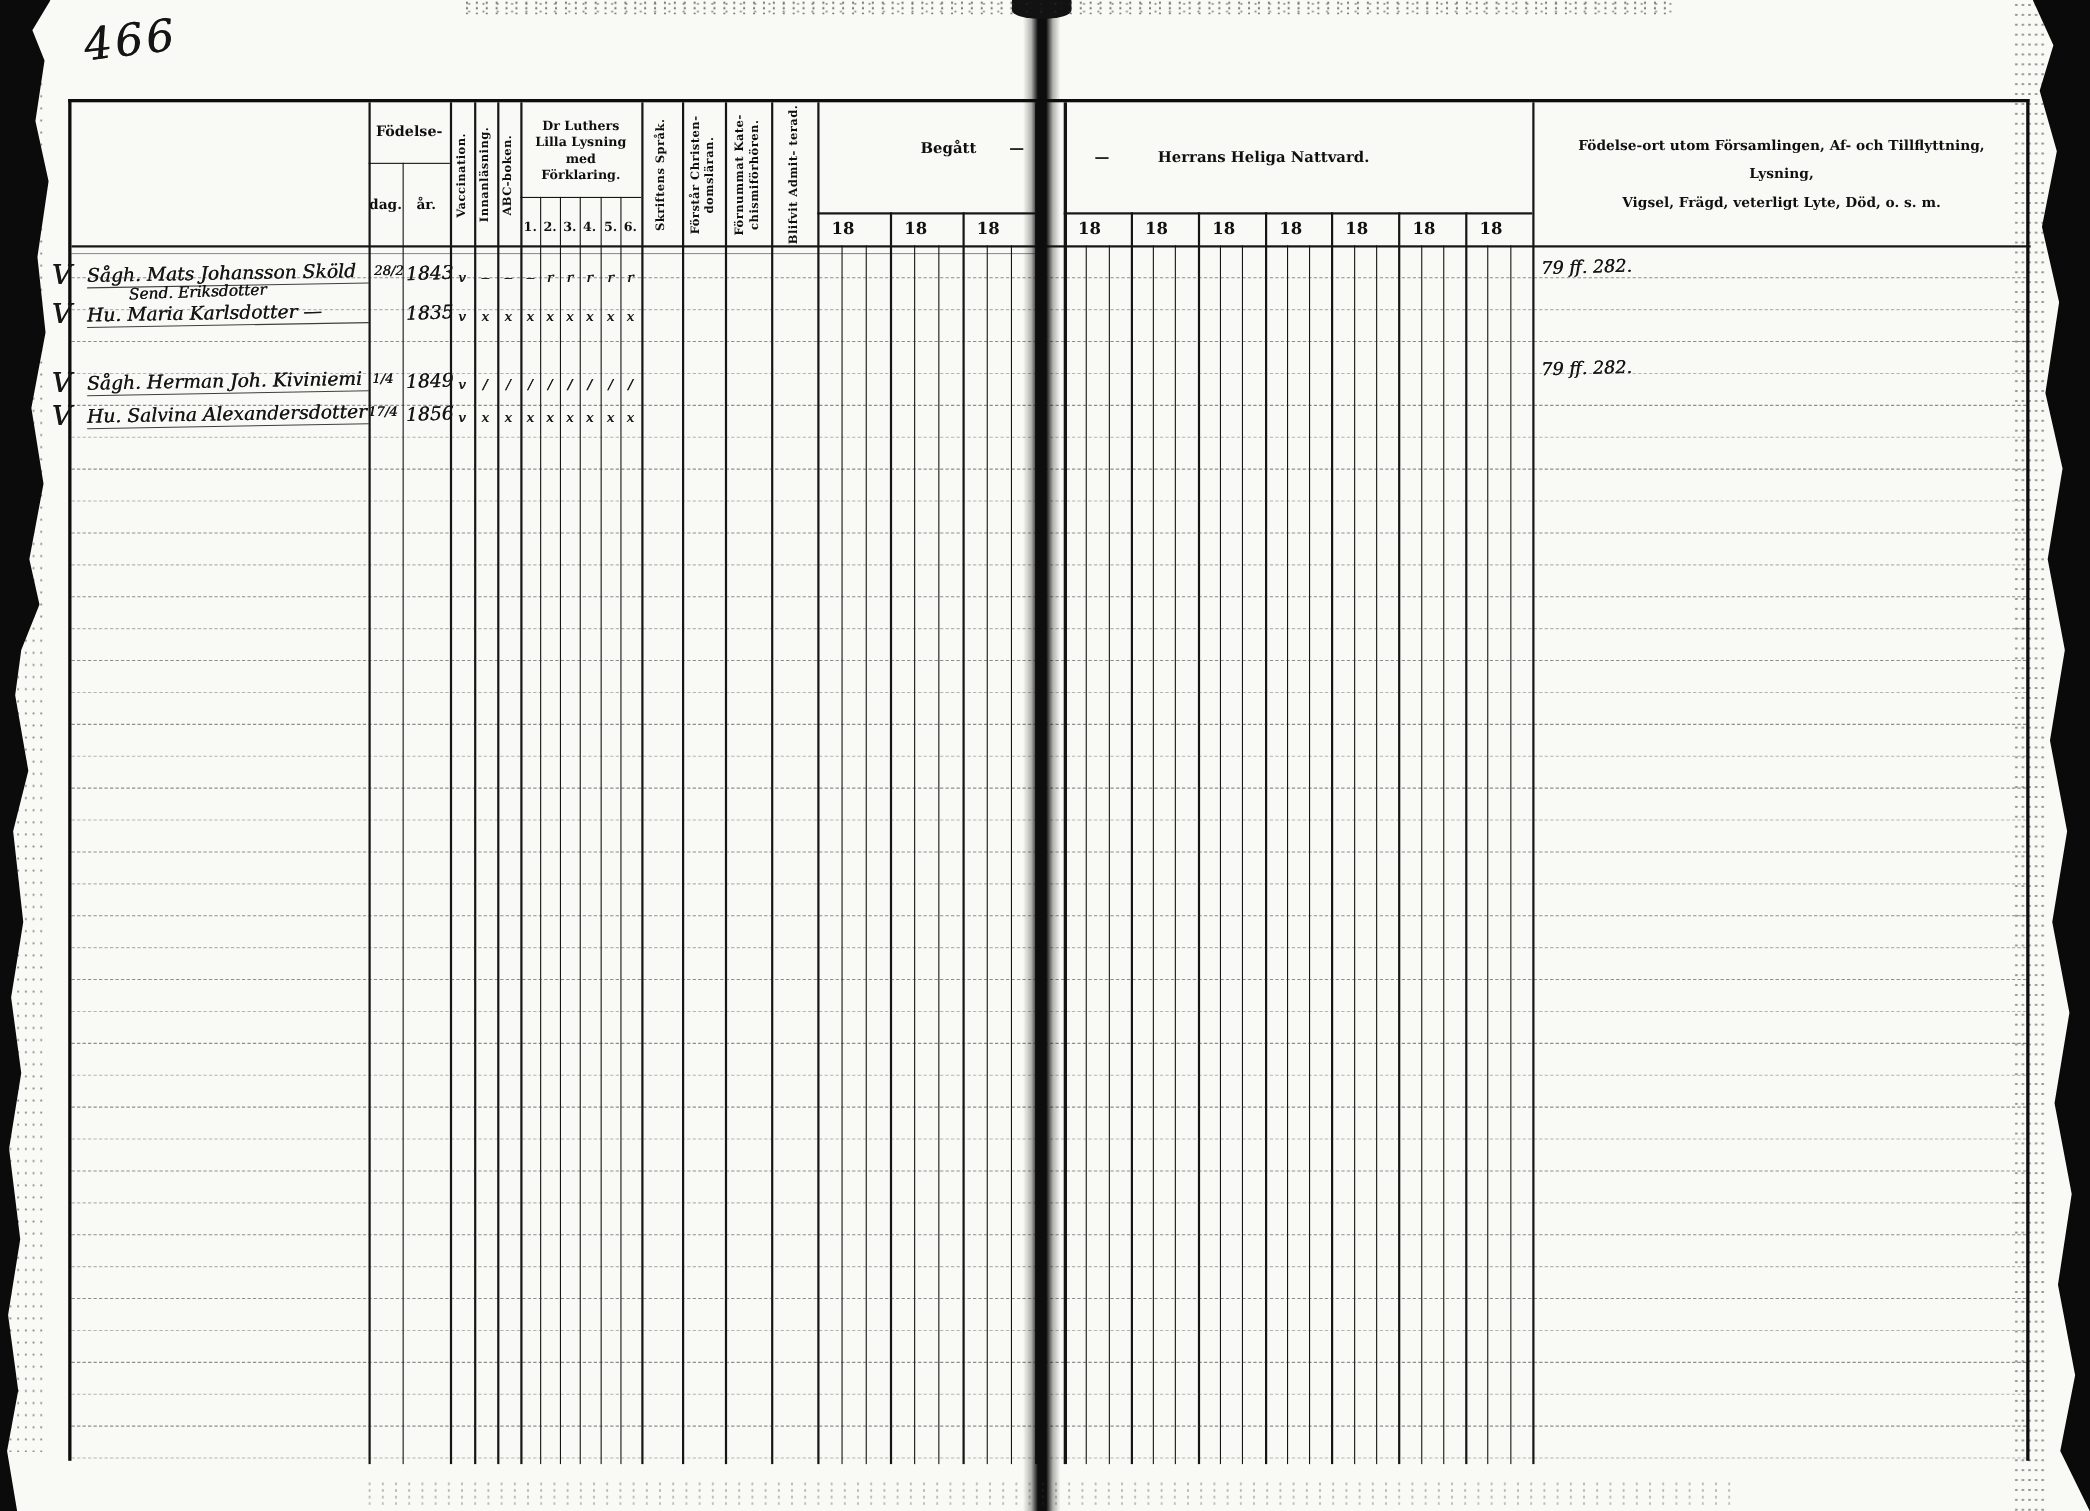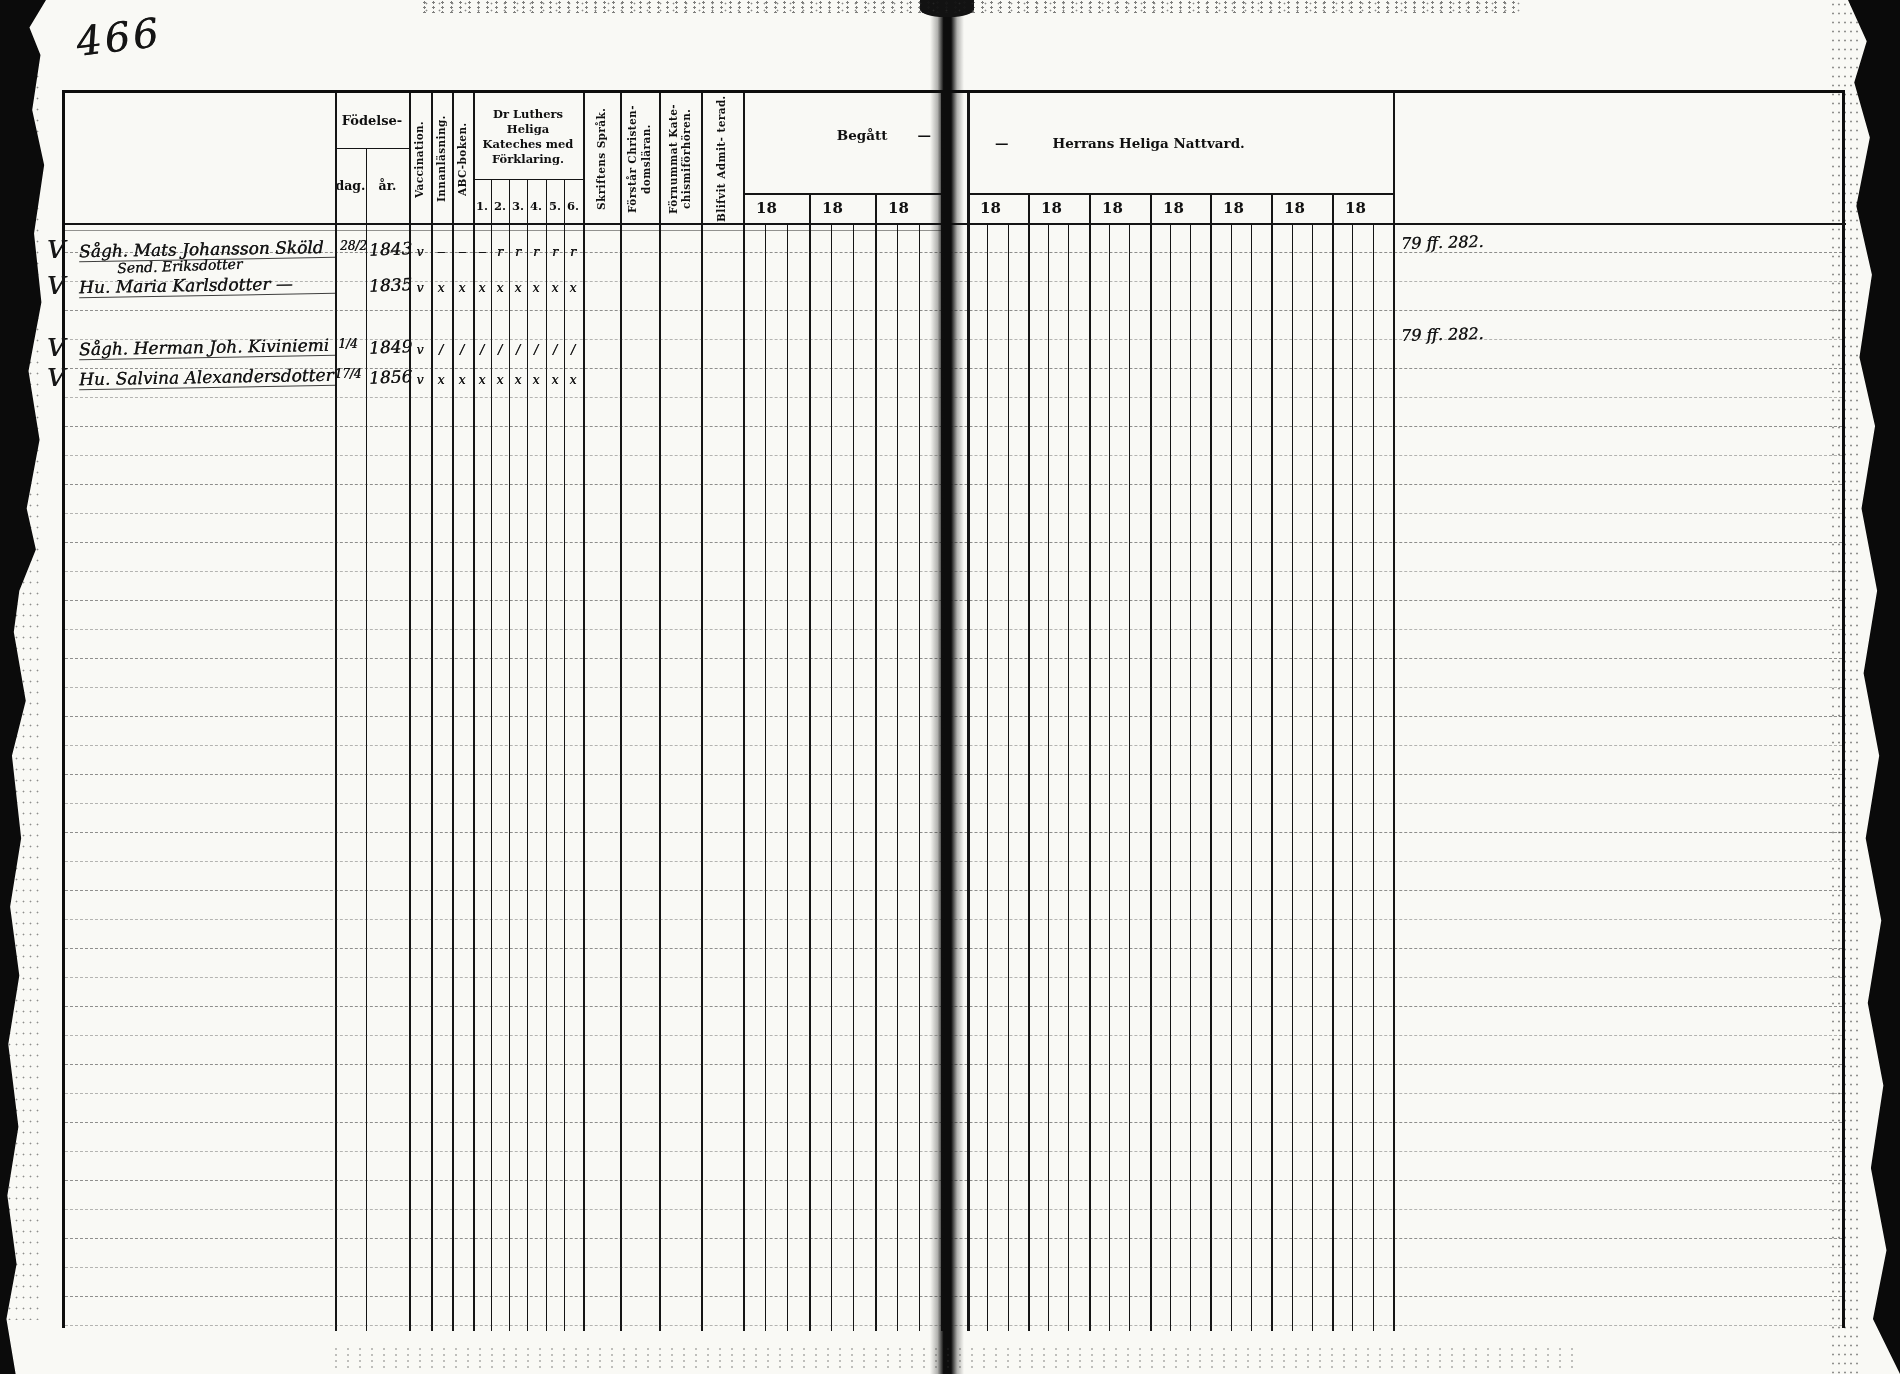--- a/index.html
+++ b/index.html
@@ -47,36 +47,40 @@
 
 
     <div class="hdr" style="left:270px;top:0;width:74px;height:55px;font-size:13px;">Födelse-</div>
     <div class="hdr" style="left:270px;top:55px;width:31px;height:75px;font-size:12.5px;">dag.</div>
     <div class="hdr" style="left:301px;top:55px;width:43px;height:75px;font-size:12.5px;">år.</div>
 
     <div class="hdr vtext" style="left:344px;top:2px;width:22px;height:128px;">Vaccination.</div>
     <div class="hdr vtext" style="left:366px;top:2px;width:21px;height:128px;">Innanläsning.</div>
     <div class="hdr vtext" style="left:387px;top:2px;width:21px;height:128px;">ABC-boken.</div>
 
-    <div class="hdr" style="left:408px;top:2px;width:110px;height:84px;font-size:11.5px;line-height:1.3;padding:0 5px;">Dr Luthers Heliga Kateches med Förklaring.</div>
+    <div class="hdr" style="left:408px;top:2px;width:110px;height:84px;font-size:11.5px;line-height:1.3;padding:0 5px;">Dr Luthers Lilla Lysning med Förklaring.</div>
 
     <div class="hdr vtext" style="left:518px;top:2px;width:37px;height:128px;">Skriftens Språk.</div>
     <div class="hdr vtext" style="left:555px;top:2px;width:39px;height:128px;">Förstår Christen- domsläran.</div>
     <div class="hdr vtext" style="left:594px;top:2px;width:42px;height:128px;">Förnummat Kate- chismiförhören.</div>
     <div class="hdr vtext" style="left:636px;top:2px;width:42px;height:128px;">Blifvit Admit- terad.</div>
 
     <div class="hdr" style="left:678px;top:0;width:196px;height:84px;font-size:13.5px;justify-content:flex-end;padding-right:8px;gap:30px;">
       <span>Begått</span>
       <span>—</span>
     </div>
     <div class="hdr" style="left:902px;top:0;width:426px;height:100px;font-size:13.5px;justify-content:flex-start;padding-left:28px;gap:44px;">
       <span>—</span>
       <span>Herrans Heliga Nattvard.</span>
     </div>
 
+    <div class="hdr" style="left:1328px;top:0;width:453px;height:130px;flex-direction:column;font-size:12.5px;line-height:2.1;padding:0 18px;">
+      <div>Födelse-ort utom Församlingen, Af- och Tillflyttning, Lysning,</div>
+      <div>Vigsel, Frägd, veterligt Lyte, Död, o. s. m.</div>
+    </div>
   <div class="vl" style="left: 270px; top: 0px; width: 2px; height: 1238px;"></div>
       <div class="vl" style="left: 301px; top: 55px; width: 1px; height: 1183px;"></div>
       <div class="vl" style="left: 344px; top: 0px; width: 2px; height: 1238px;"></div>
       <div class="vl" style="left: 366px; top: 0px; width: 2px; height: 1238px;"></div>
       <div class="vl" style="left: 387px; top: 0px; width: 2px; height: 1238px;"></div>
       <div class="vl" style="left: 408px; top: 0px; width: 2px; height: 1238px;"></div>
       <div class="vl" style="left: 426px; top: 86px; width: 1px; height: 1152px;"></div>
       <div class="vl" style="left: 444px; top: 86px; width: 1px; height: 1152px;"></div>
       <div class="vl" style="left: 462px; top: 86px; width: 1px; height: 1152px;"></div>
       <div class="vl" style="left: 481px; top: 86px; width: 1px; height: 1152px;"></div>

